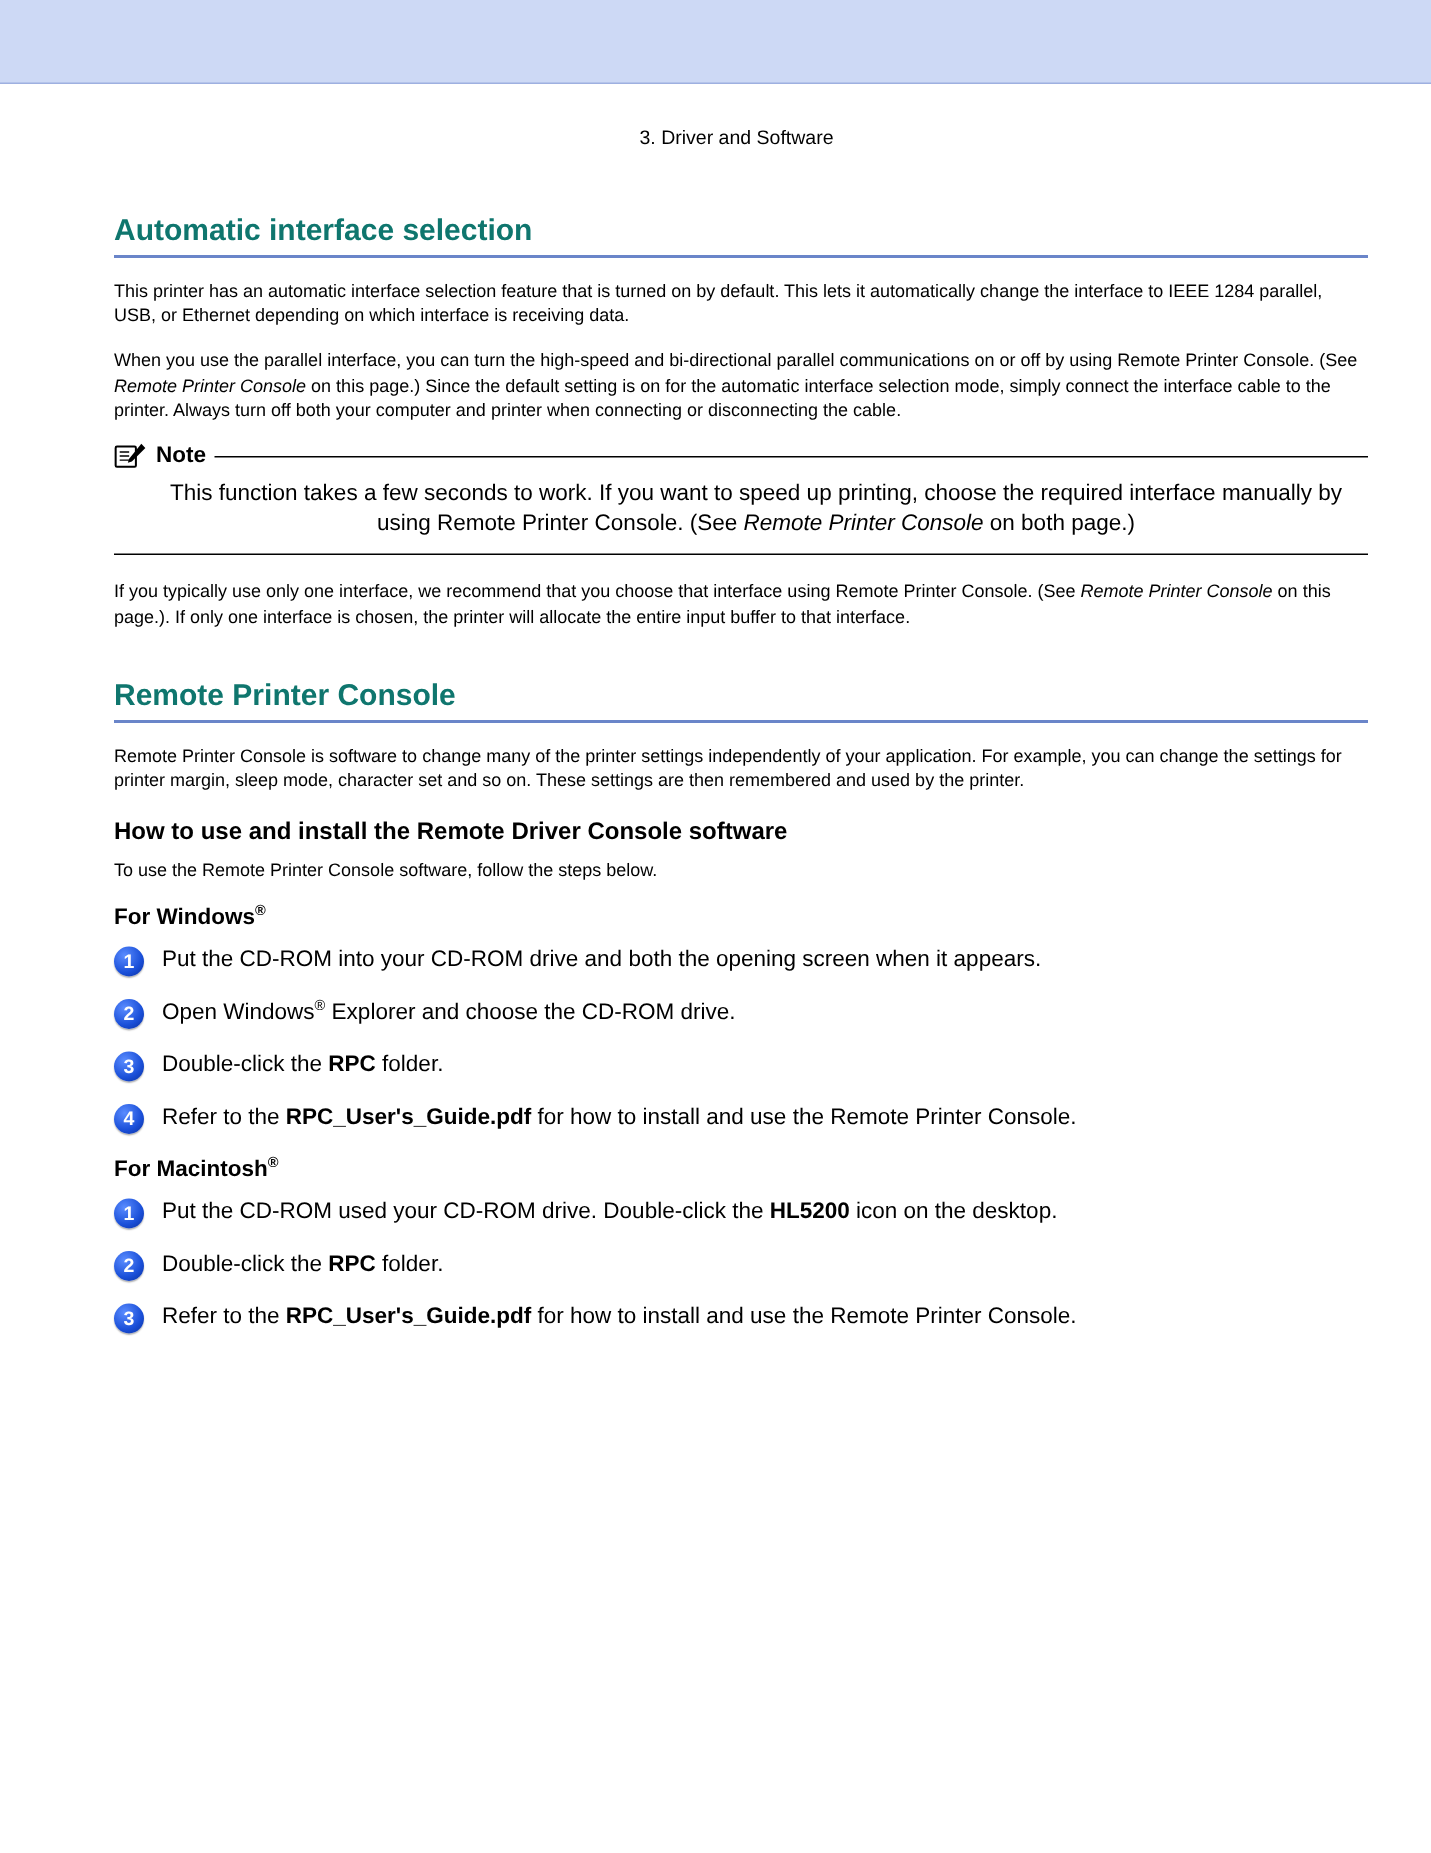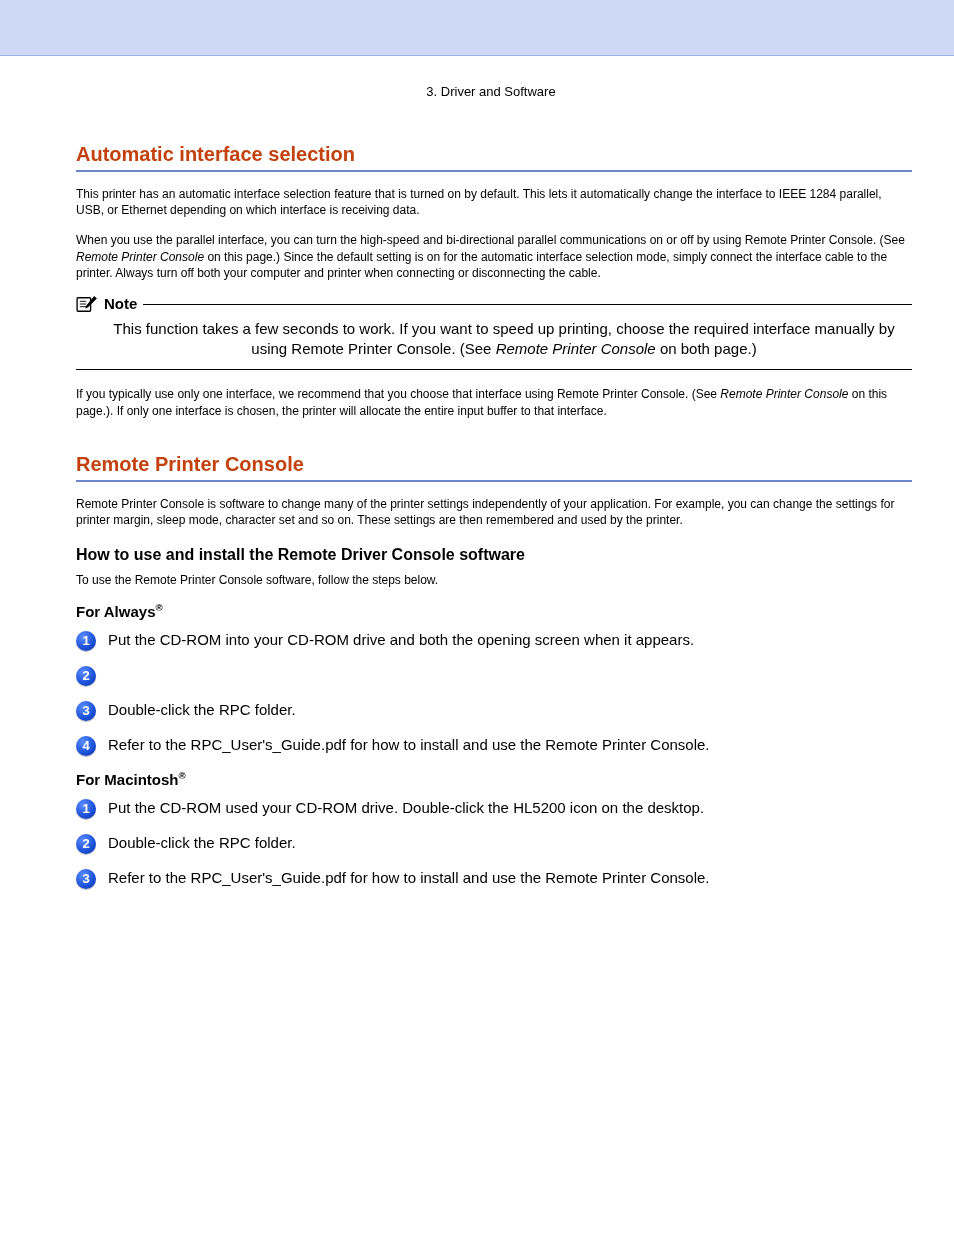--- a/index.html
+++ b/index.html
@@ -1,21 +1,21 @@
 <!DOCTYPE html>
 <html><head>
 <meta charset="utf-8">
 <style>
   * { box-sizing: border-box; margin: 0; padding: 0; }
   html, body { width: 954px; background: #fff; font-family: Arial, Helvetica, sans-serif; color: #000; }
   .top-bar { height: 56px; background: #cdd9f5; border-bottom: 1px solid #9eb0e0; }
   .page { padding: 28px 42px 40px 76px; position: relative; }
   .chapter-line { text-align: center; font-size: 13px; color: #000; margin-bottom: 44px; padding-right: 6px; }
   h2.section {
-    font-size: 20px; font-weight: bold; color: #c2410c;
+    font-size: 20px; font-weight: bold; color: #0f766e;
     border-bottom: 2px solid #6a85c9; padding-bottom: 4px; margin-bottom: 14px;
   }
   p.body { font-size: 12px; line-height: 1.35; margin-bottom: 14px; }
   .italic-link { font-style: italic; }
   .note-block { margin: 10px 0 16px 0; text-align: center; }
   .note-header { display: flex; align-items: center; gap: 6px; }
   .note-line {
     flex: 1; border-bottom: 1.5px solid #000; height: 1px; margin-top: 2px;
   }
   .note-label { font-weight: bold; font-size: 15px; }
@@ -29,21 +29,21 @@
   sup { font-size: 0.65em; vertical-align: super; }
   .step-list { list-style: none; padding: 0; margin: 0 0 12px 0; }
   .step-list li { display: flex; align-items: flex-start; gap: 12px; font-size: 15px; margin-bottom: 14px; line-height: 1.3; }
   .num-badge {
     flex: 0 0 auto; width: 20px; height: 20px; border-radius: 50%;
     background: radial-gradient(circle at 35% 30%, #5a8cff 0%, #1a4fd8 60%, #0a2e99 100%);
     color: #fff; font-size: 13px; font-weight: bold; display: flex;
     align-items: center; justify-content: center; margin-top: 1px;
     box-shadow: 0 1px 1px rgba(0,0,0,0.3);
   }
-  .step-text b { font-weight: normal; }
+  .step-text b { font-weight: bold; }
   .footer-area { position: relative; height: 180px; }
 </style>
 </head>
 <body>
 
 <div class="top-bar"></div>
 
 <div class="page">
 
   <div class="chapter-line">3. Driver and Software</div>
@@ -79,30 +79,33 @@
 
   <h2 class="section" style="margin-top:34px;">Remote Printer Console</h2>
 
   <p class="body">Remote Printer Console is software to change many of the printer settings independently of your application. For example, you can change the settings for printer margin, sleep mode, character set and so on. These settings are then remembered and used by the printer.</p>
 
   <h3 class="subsection">How to use and install the Remote Driver Console software</h3>
 
   <p class="body">To use the Remote Printer Console software, follow the steps below.</p>
 
   <p class="subhead">
-    <span>For Always</span><sup>®</sup>
+    <span>For Windows</span><sup>®</sup>
   </p>
 
   <ul class="step-list">
     <li>
       <span class="num-badge">1</span>
       <span class="step-text">Put the CD-ROM into your CD-ROM drive and both the opening screen when it appears.</span>
     </li>
     <li>
       <span class="num-badge">2</span>
+      <span class="step-text">
+        <span>Open Windows</span><sup>®</sup><span> Explorer and choose the CD-ROM drive.</span>
+      </span>
     </li>
     <li>
       <span class="num-badge">3</span>
       <span class="step-text">
         <span>Double-click the </span><b>RPC</b><span> folder.</span>
       </span>
     </li>
     <li>
       <span class="num-badge">4</span>
       <span class="step-text">

